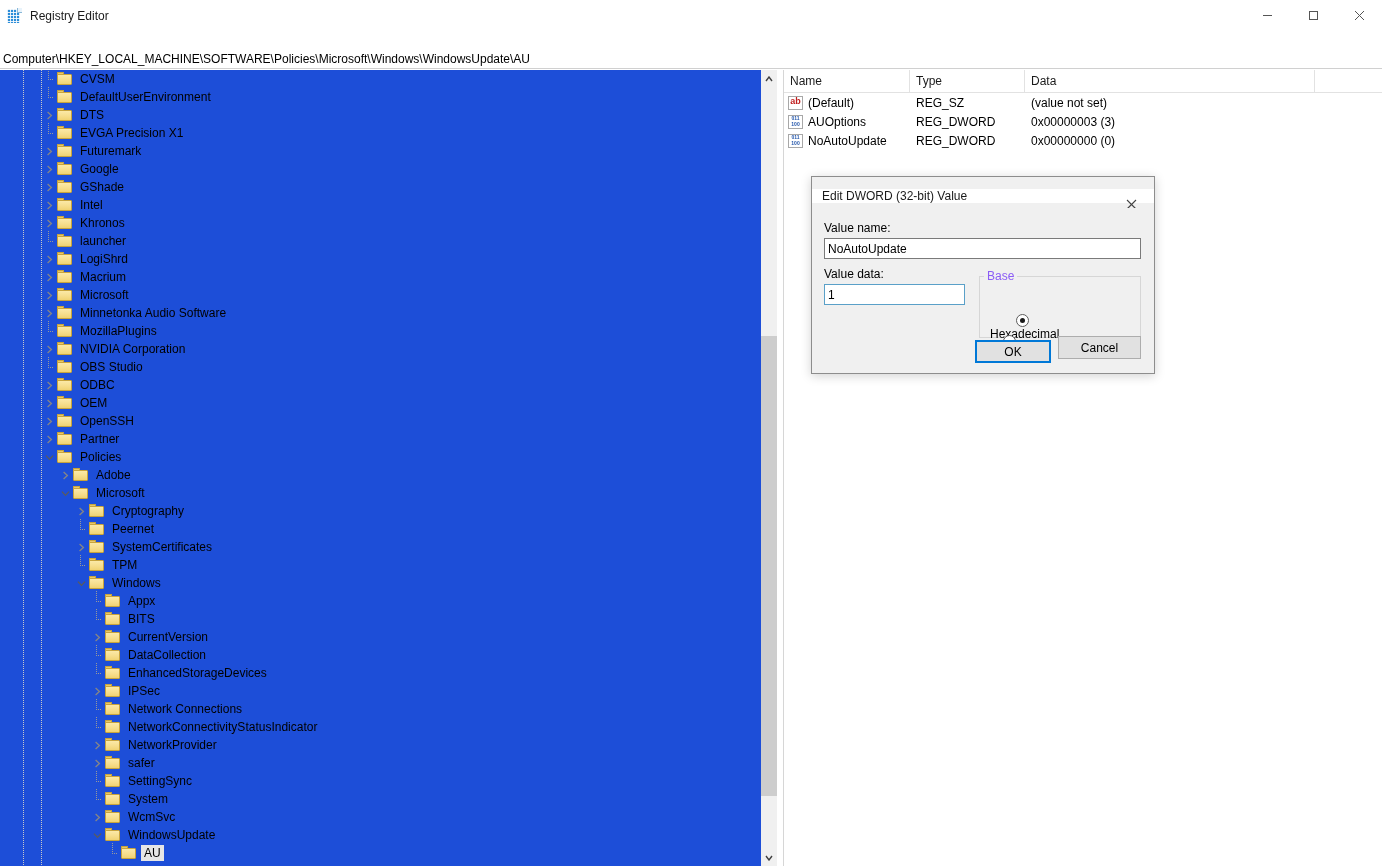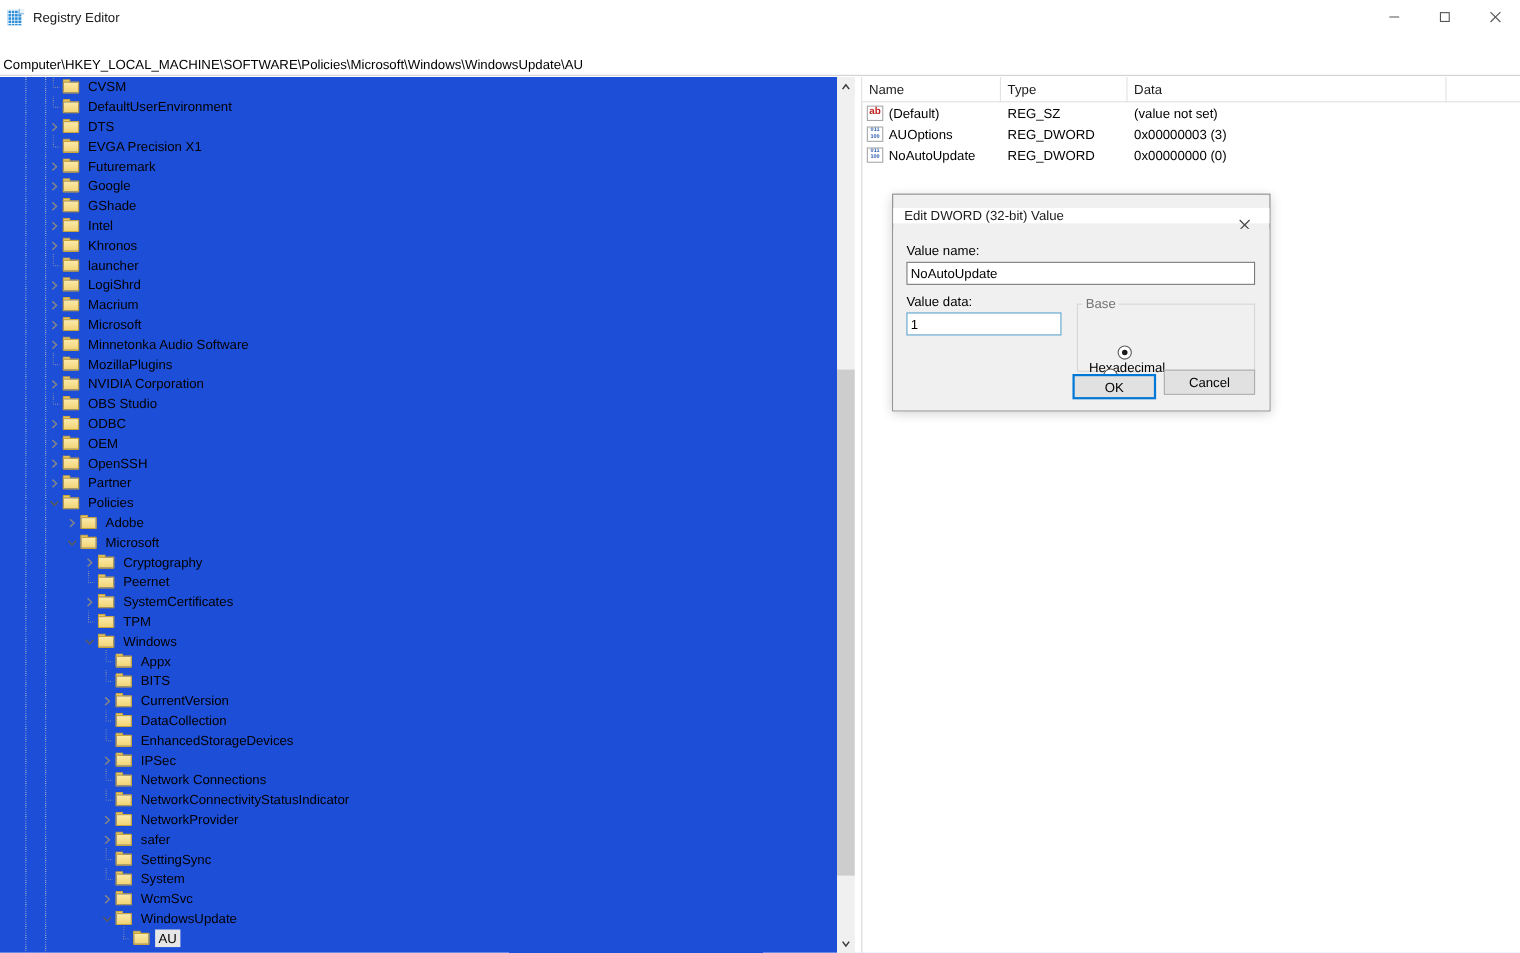--- a/index.html
+++ b/index.html
@@ -247,21 +247,21 @@
   }
   .dinput.focused { border: 1px solid #5aa0c8; }
 
   .groupbox {
     position: absolute;
     border: 1px solid #d6d6d6;
     background: transparent;
   }
   .group-legend {
     position: absolute; background: #f0f0f0;
-    padding: 0 3px; font-size: 12px; color: #737373;
+    padding: 0 3px; font-size: 12px; color: #8b5cf6;
   }
   .radio-row { position: absolute; display: flex; align-items: center; font-size: 12px; flex-direction: column; }
   .radio {
     width: 13px; height: 13px; border-radius: 50%;
     border: 1px solid #5c5c5c; background: #ffffff;
     margin-right: 5px; flex: none; position: relative;
   }
   .radio.on::after {
     content: ""; position: absolute; left: 3px; top: 3px;
     width: 5px; height: 5px; border-radius: 50%; background: #1a1a1a;

